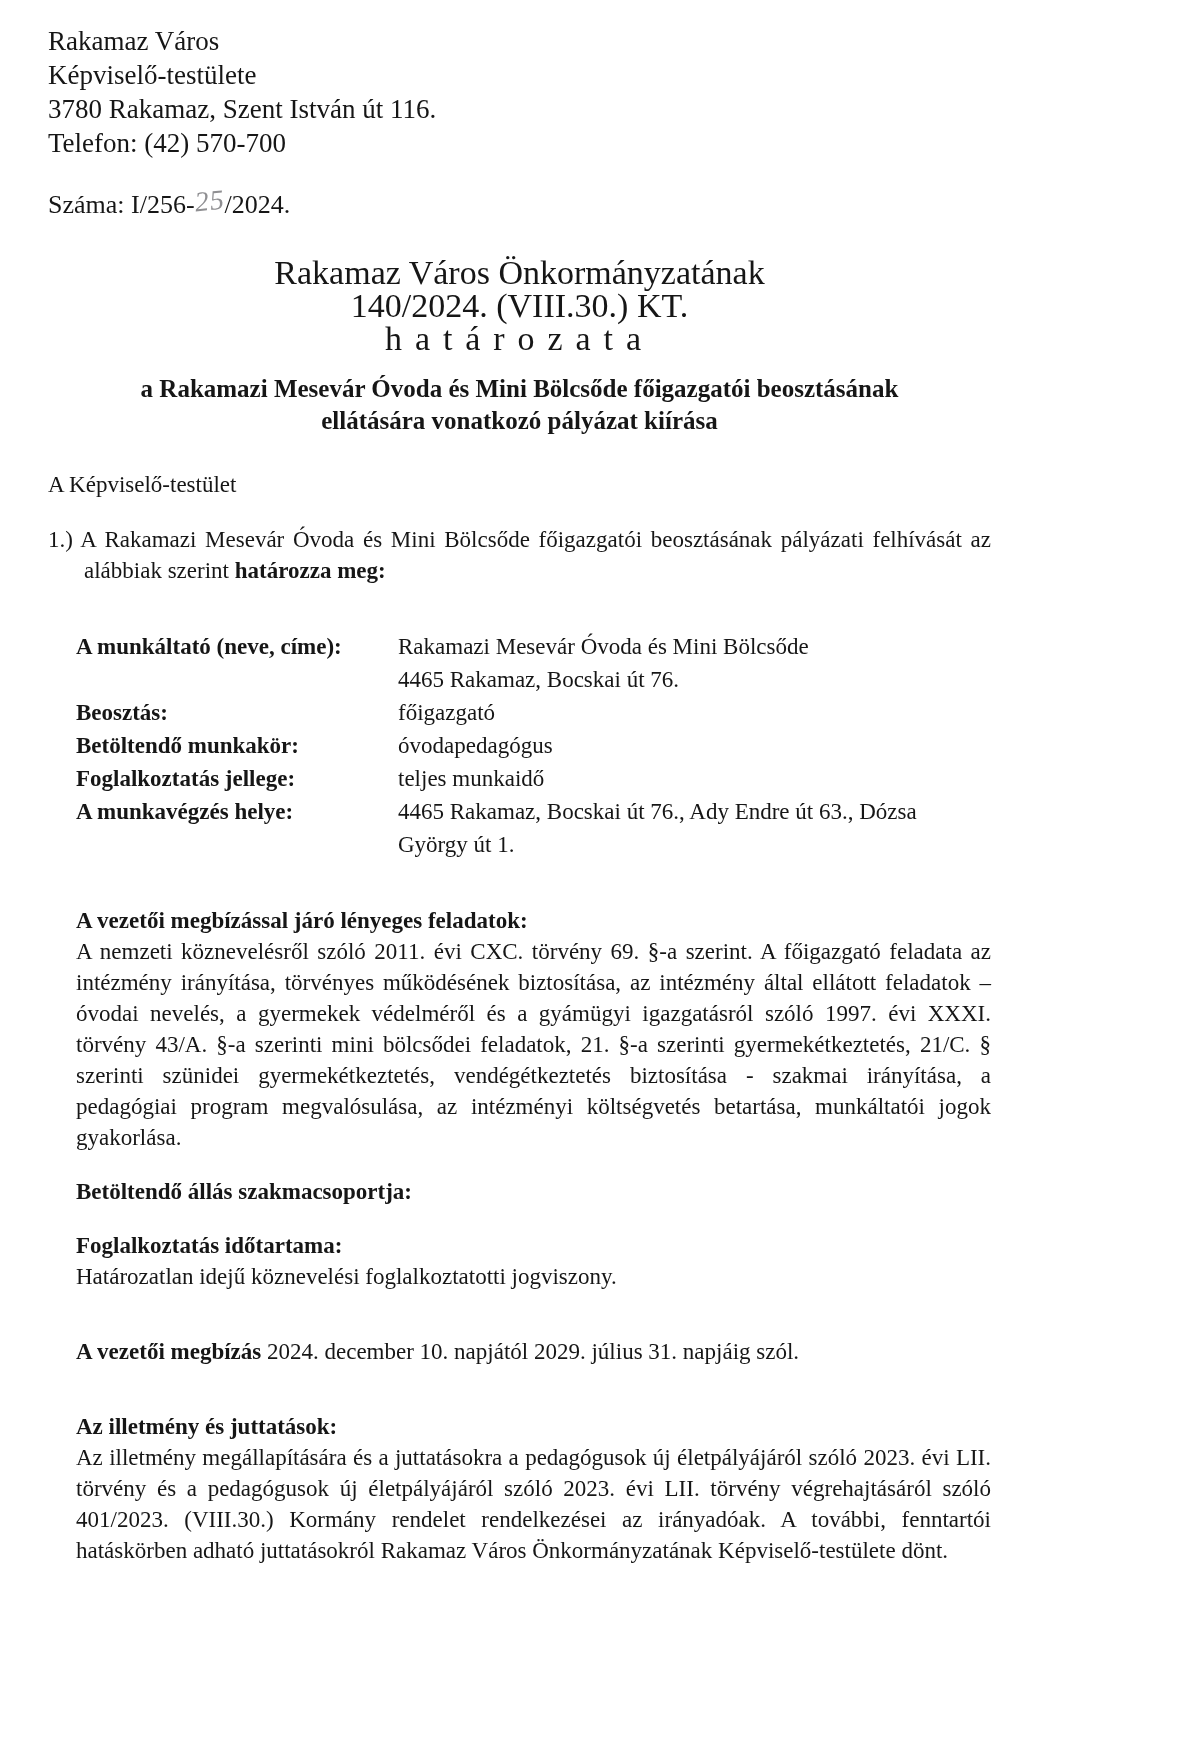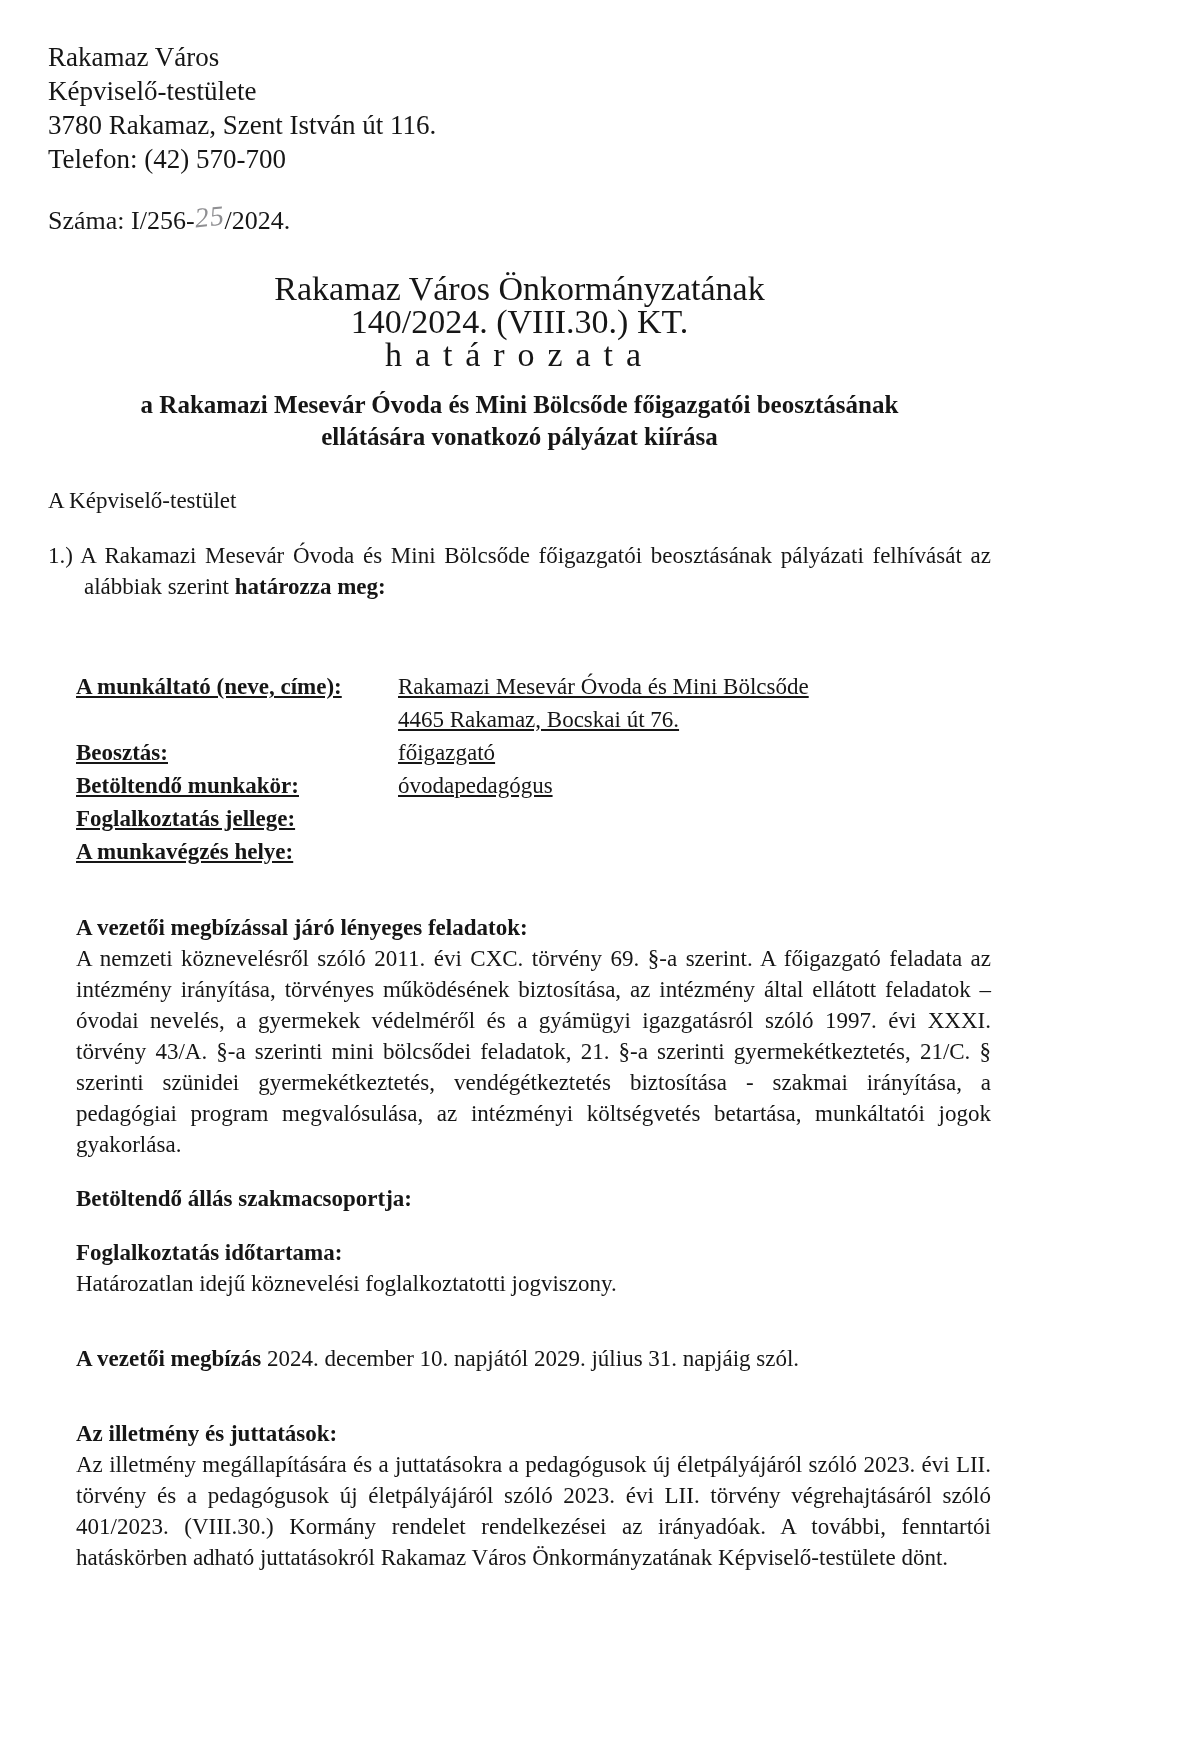--- a/index.html
+++ b/index.html
@@ -8,21 +8,21 @@
     position: relative;
     width: 1181px;
     height: 1762px;
     margin: 0 auto;
     background: #ffffff;
     color: #161616;
     font-family: "Liberation Serif", "DejaVu Serif", serif;
     font-size: 23px;
     line-height: 31px;
     box-sizing: border-box;
-    padding: 40px 190px 40px 48px;
+    padding: 24px 190px 40px 48px;
     overflow: hidden;
   }
   .sender { font-size: 27px; line-height: 34px; }
   .reference { margin-top: 28px; font-size: 26px; }
   .handwritten {
     display: inline-block;
     font-style: italic;
     color: #8f8f92;
     transform: rotate(-6deg) translateY(-3px);
     font-size: 28px;
@@ -33,21 +33,21 @@
   .subject {
     margin-top: 18px;
     text-align: center;
     font-weight: bold;
     font-size: 25px;
     line-height: 32px;
     padding: 0 40px;
   }
   .salutation { margin-top: 32px; }
   .item1 { margin-top: 24px; padding-left: 36px; text-indent: -36px; text-align: justify; }
-  .details { margin-top: 68px; margin-left: 28px; line-height: 33px; text-decoration: underline; }
+  .details { margin-top: 44px; margin-left: 28px; line-height: 33px; }
   .details .row { display: flex; }
   .details .label { width: 322px; flex: 0 0 322px; font-weight: bold; }
   .details .value { flex: 1; white-space: pre-line; }
   .section { margin-top: 23px; margin-left: 28px; }
   .section.tight { margin-top: 44px; }
   .section .heading { font-weight: bold; }
   .section .body { text-align: justify; }
   b { font-weight: bold; }
 </style>
 </head>
@@ -89,23 +89,25 @@
     <div class="row">
       <div class="label">Beosztás:</div>
       <div class="value">főigazgató</div>
     </div>
     <div class="row">
       <div class="label">Betöltendő munkakör:</div>
       <div class="value">óvodapedagógus</div>
     </div>
     <div class="row">
       <div class="label">Foglalkoztatás jellege:</div>
+      <div class="value">teljes munkaidő</div>
     </div>
     <div class="row">
       <div class="label">A munkavégzés helye:</div>
+      <div class="value">4465 Rakamaz, Bocskai út 76., Ady Endre út 63., Dózsa György út 1.</div>
     </div>
   </div>
 
   <div class="section tight">
     <div class="heading">A vezetői megbízással járó lényeges feladatok:</div>
     <div class="body">A nemzeti köznevelésről szóló 2011. évi CXC. törvény 69. §-a szerint. A főigazgató feladata az intézmény irányítása, törvényes működésének biztosítása, az intézmény által ellátott feladatok – óvodai nevelés, a gyermekek védelméről és a gyámügyi igazgatásról szóló 1997. évi XXXI. törvény 43/A. §-a szerinti mini bölcsődei feladatok, 21. §-a szerinti gyermekétkeztetés, 21/C. § szerinti szünidei gyermekétkeztetés, vendégétkeztetés biztosítása - szakmai irányítása, a pedagógiai program megvalósulása, az intézményi költségvetés betartása, munkáltatói jogok gyakorlása.</div>
   </div>
 
   <div class="section">
     <div class="heading">Betöltendő állás szakmacsoportja:</div>

